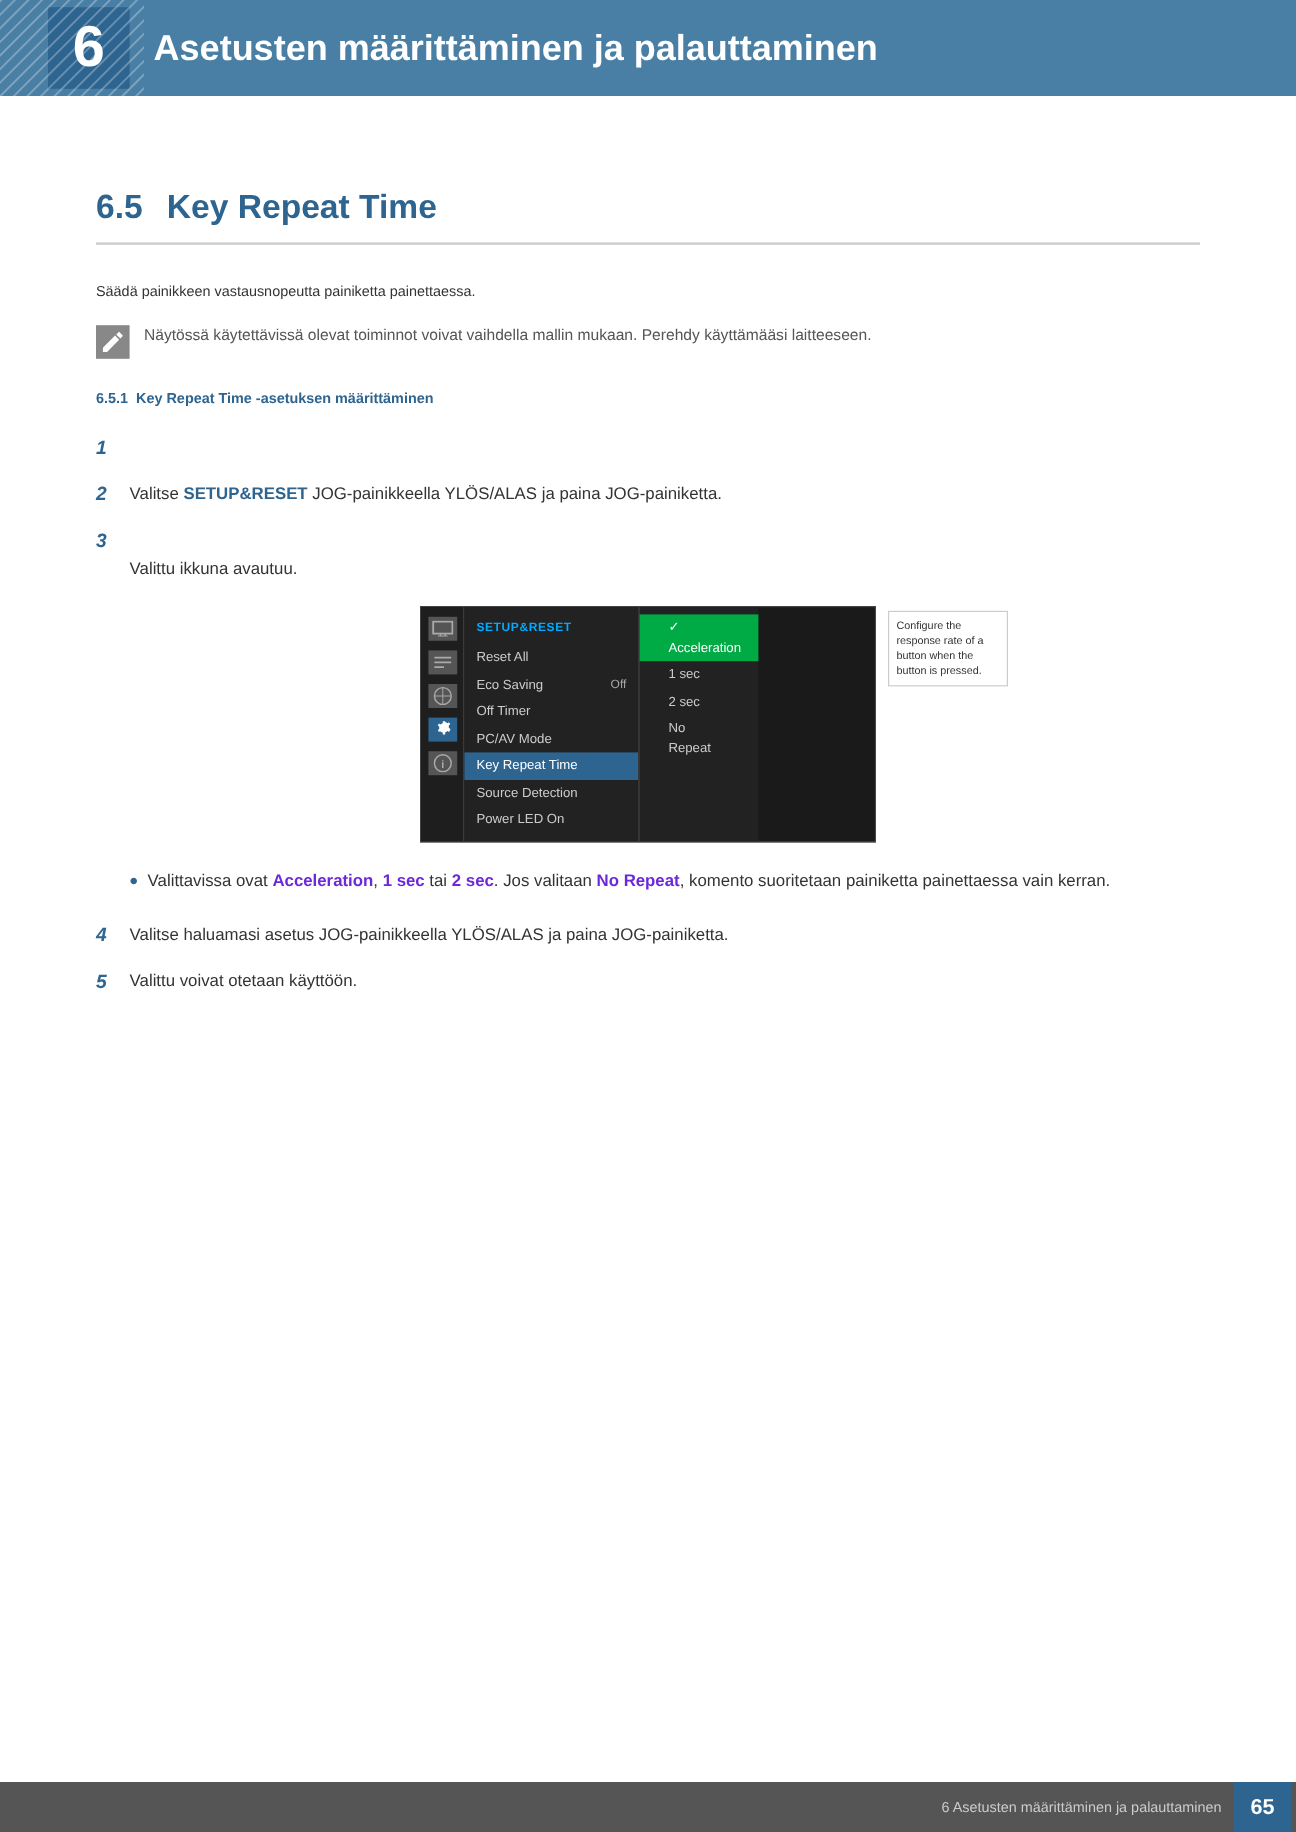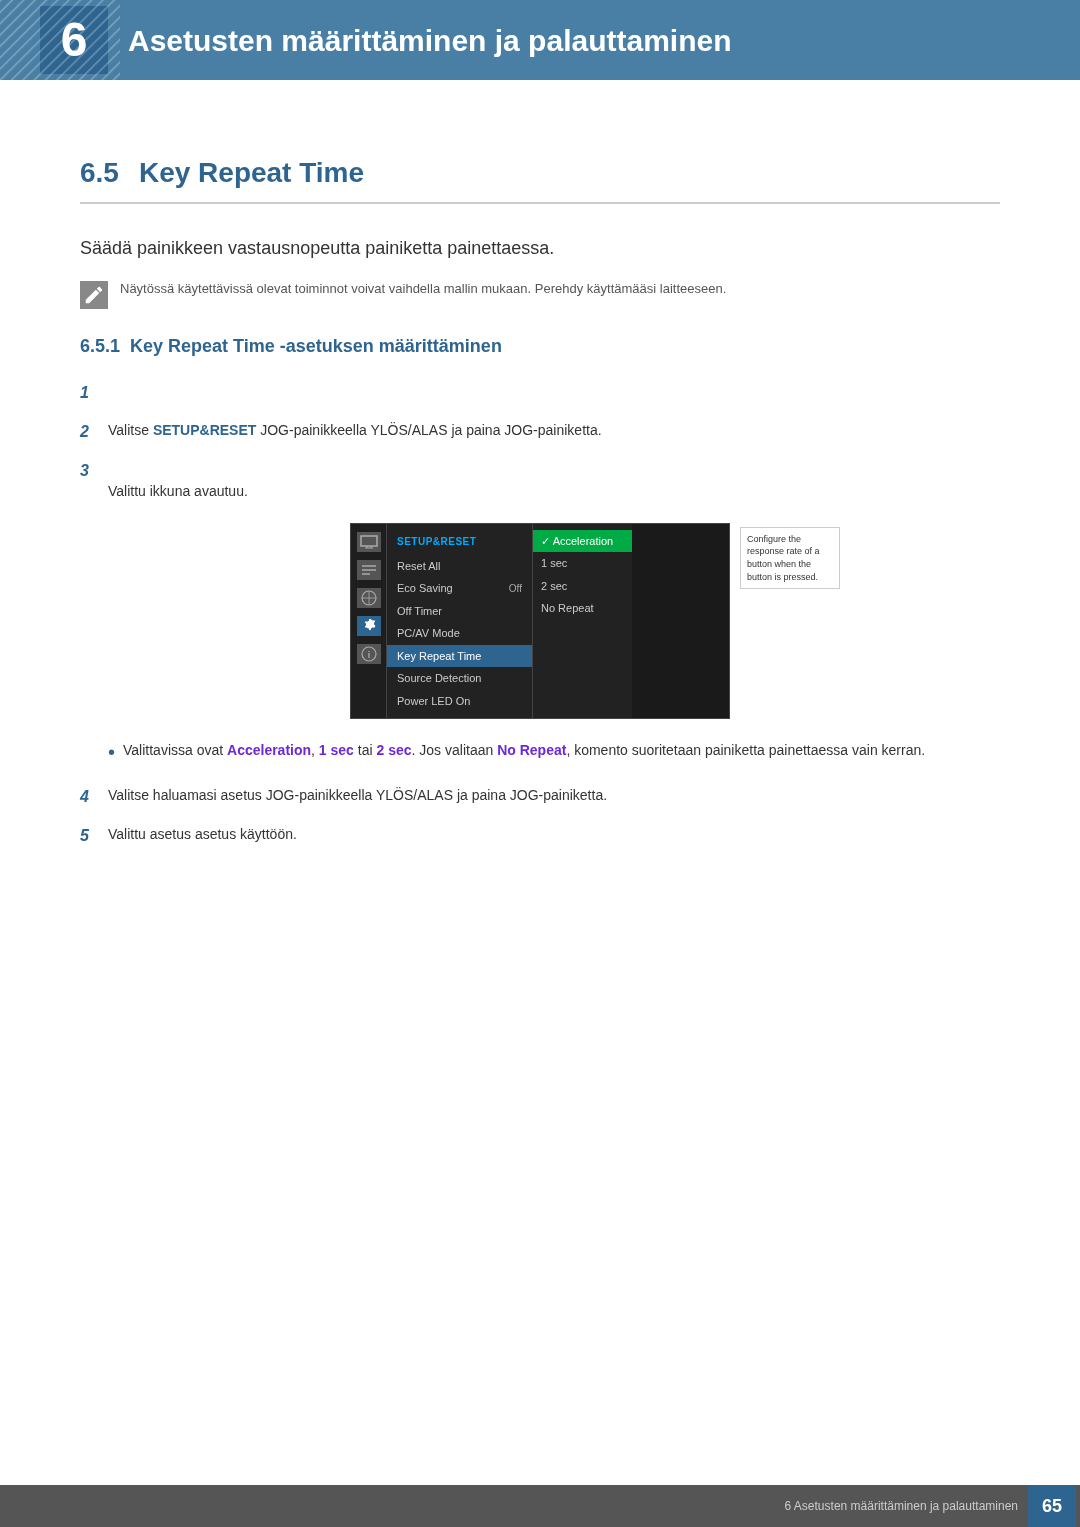--- a/index.html
+++ b/index.html
@@ -61,21 +61,21 @@
       padding-bottom: 8px;
       border-bottom: 2px solid #cccccc;
     }
 
     .section-number {
       margin-right: 20px;
     }
 
     
     .body-text {
-      font-size: 18px;
+      font-size: 12px;
       color: #333;
       margin-bottom: 16px;
       line-height: 1.6;
     }
 
     
     .note-box {
       display: flex;
       align-items: flex-start;
       margin-bottom: 24px;
@@ -102,21 +102,21 @@
 
     .note-text {
       font-size: 13px;
       color: #555;
       line-height: 1.55;
     }
 
     
     .subsection-heading {
       color: #2e6490;
-      font-size: 18px;
+      font-size: 12px;
       font-weight: bold;
       margin-bottom: 20px;
       margin-top: 10px;
     }
 
     
     .steps-list {
       list-style: none;
       padding: 0;
       margin: 0;
@@ -231,21 +231,21 @@
     .ui-submenu {
       width: 100px;
       background: #222;
       padding: 6px 0;
       border-left: 1px solid #444;
     }
 
     .ui-submenu-item {
       color: #cccccc;
       font-size: 11px;
-      padding: 3px 8px;
+      padding: 3px 24px;
     }
 
     .ui-submenu-item.active {
       background: #00aa44;
       color: white;
       display: flex;
       align-items: center;
       gap: 4px;
     }
 
@@ -465,21 +465,21 @@
     </li>
   </ul>
 
   <ol class="steps-list">
     <li class="step-item">
       <span class="step-number">4</span>
       <span class="step-text">Valitse haluamasi asetus JOG-painikkeella YLÖS/ALAS ja paina JOG-painiketta.</span>
     </li>
     <li class="step-item">
       <span class="step-number">5</span>
-      <span class="step-text">Valittu asetus asetus käyttöön.</span>
+      <span class="step-text">Valittu voivat otetaan käyttöön.</span>
     </li>
   </ol>
 
 </div>
 
 <div class="footer">
   <span class="footer-text">6 Asetusten määrittäminen ja palauttaminen</span>
   <div class="footer-page">65</div>
 </div>
 

